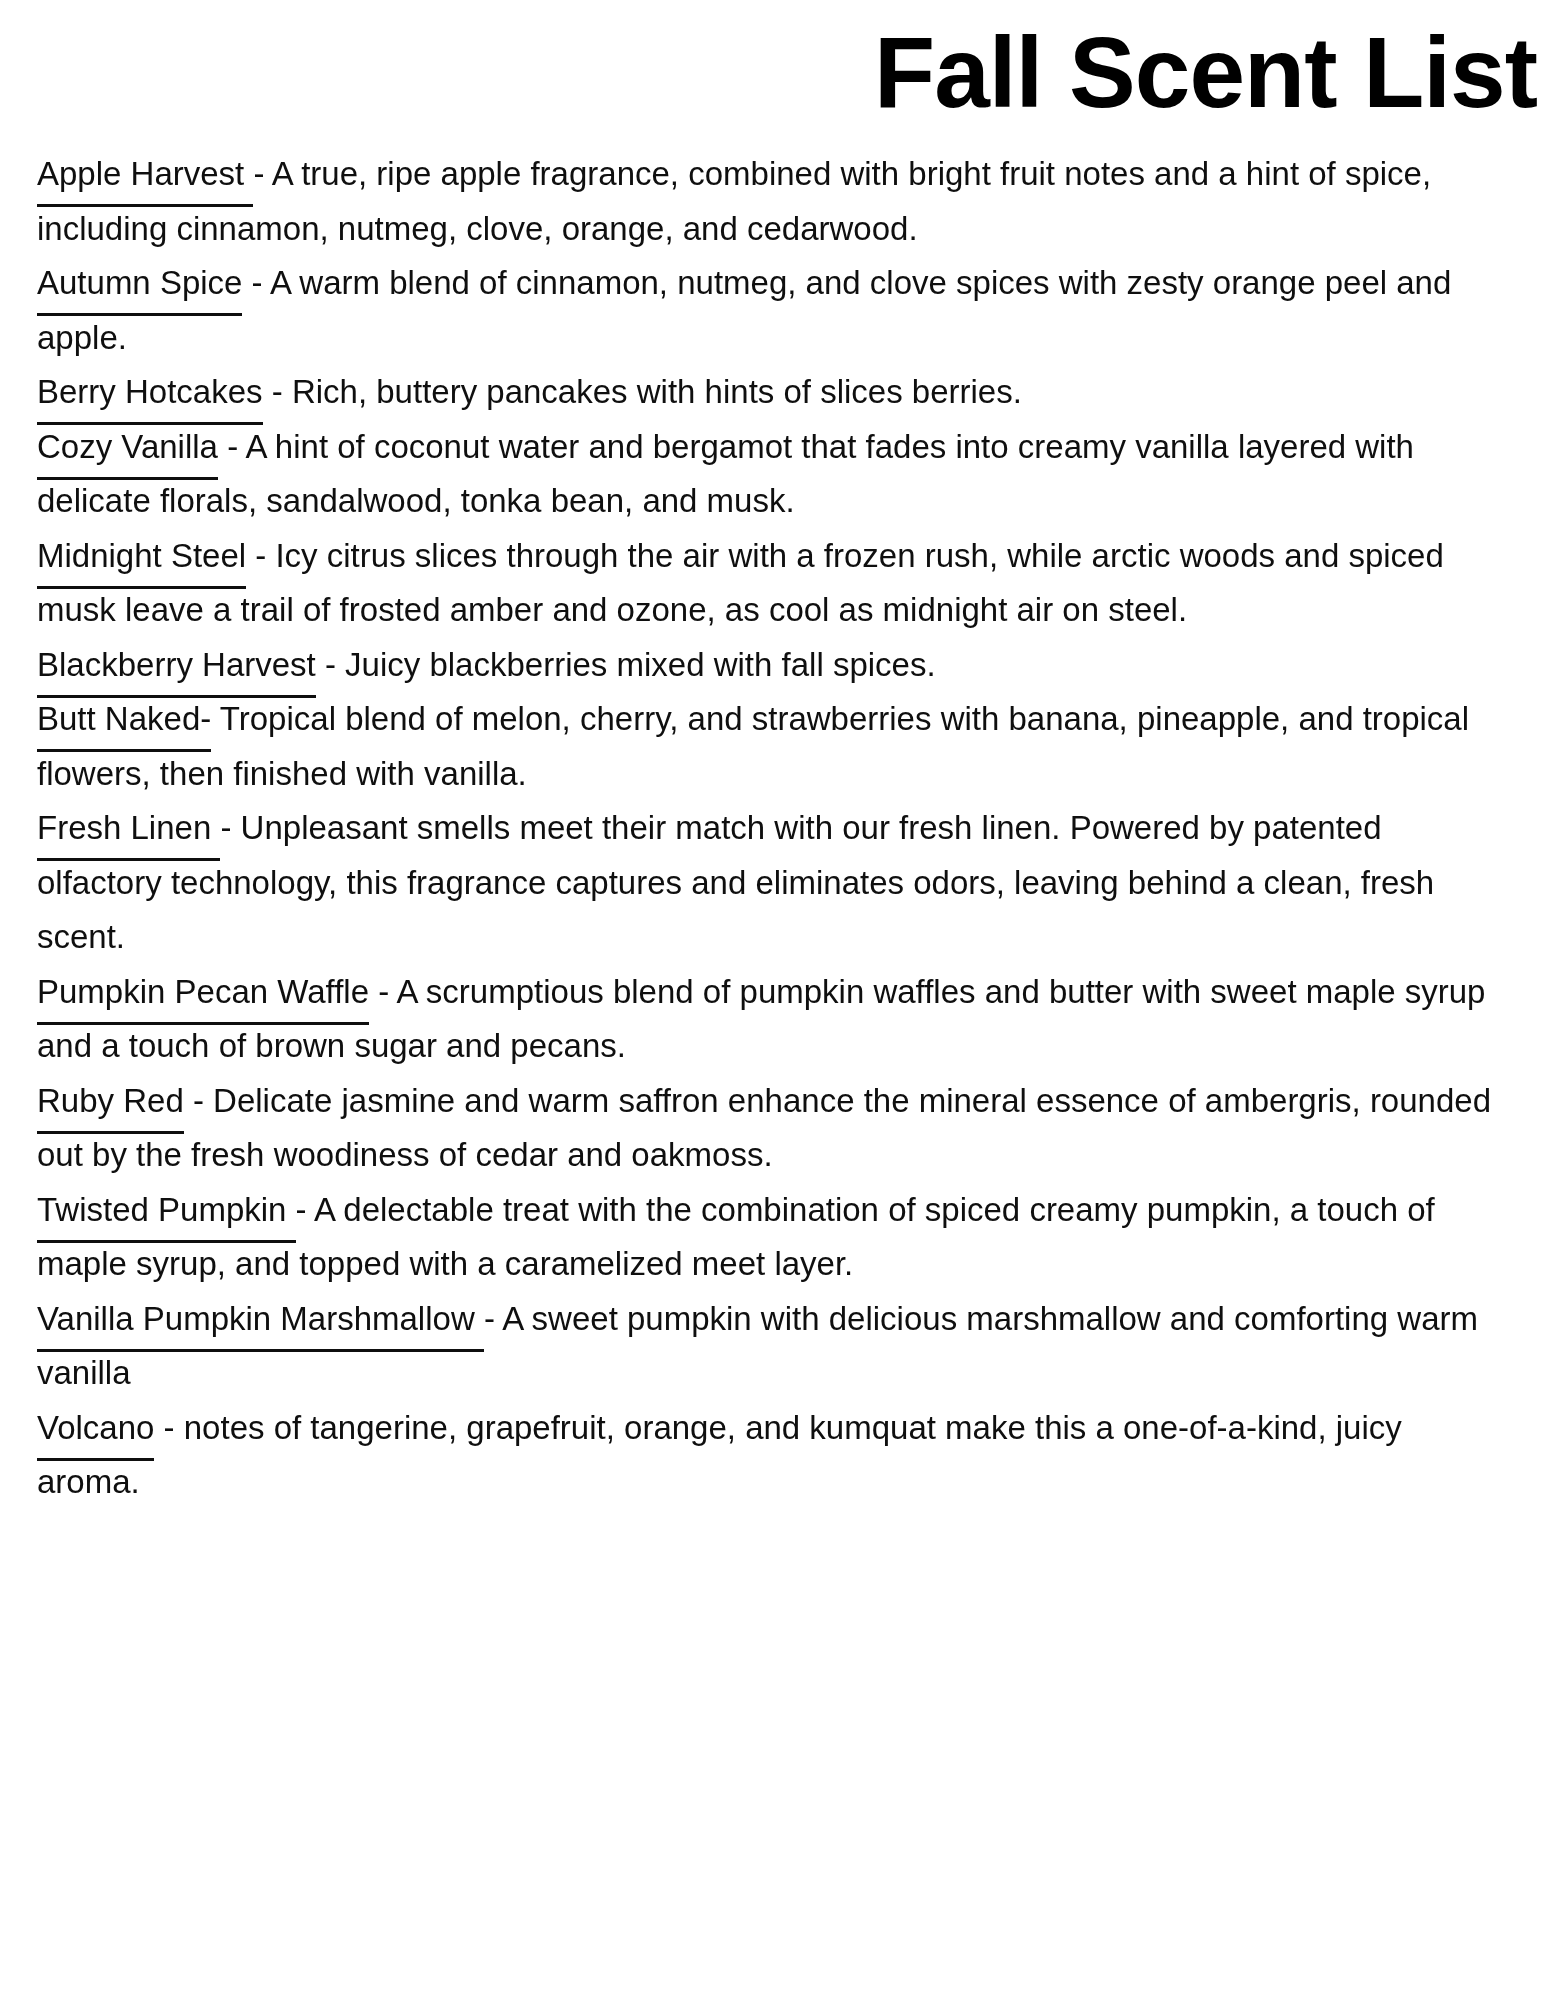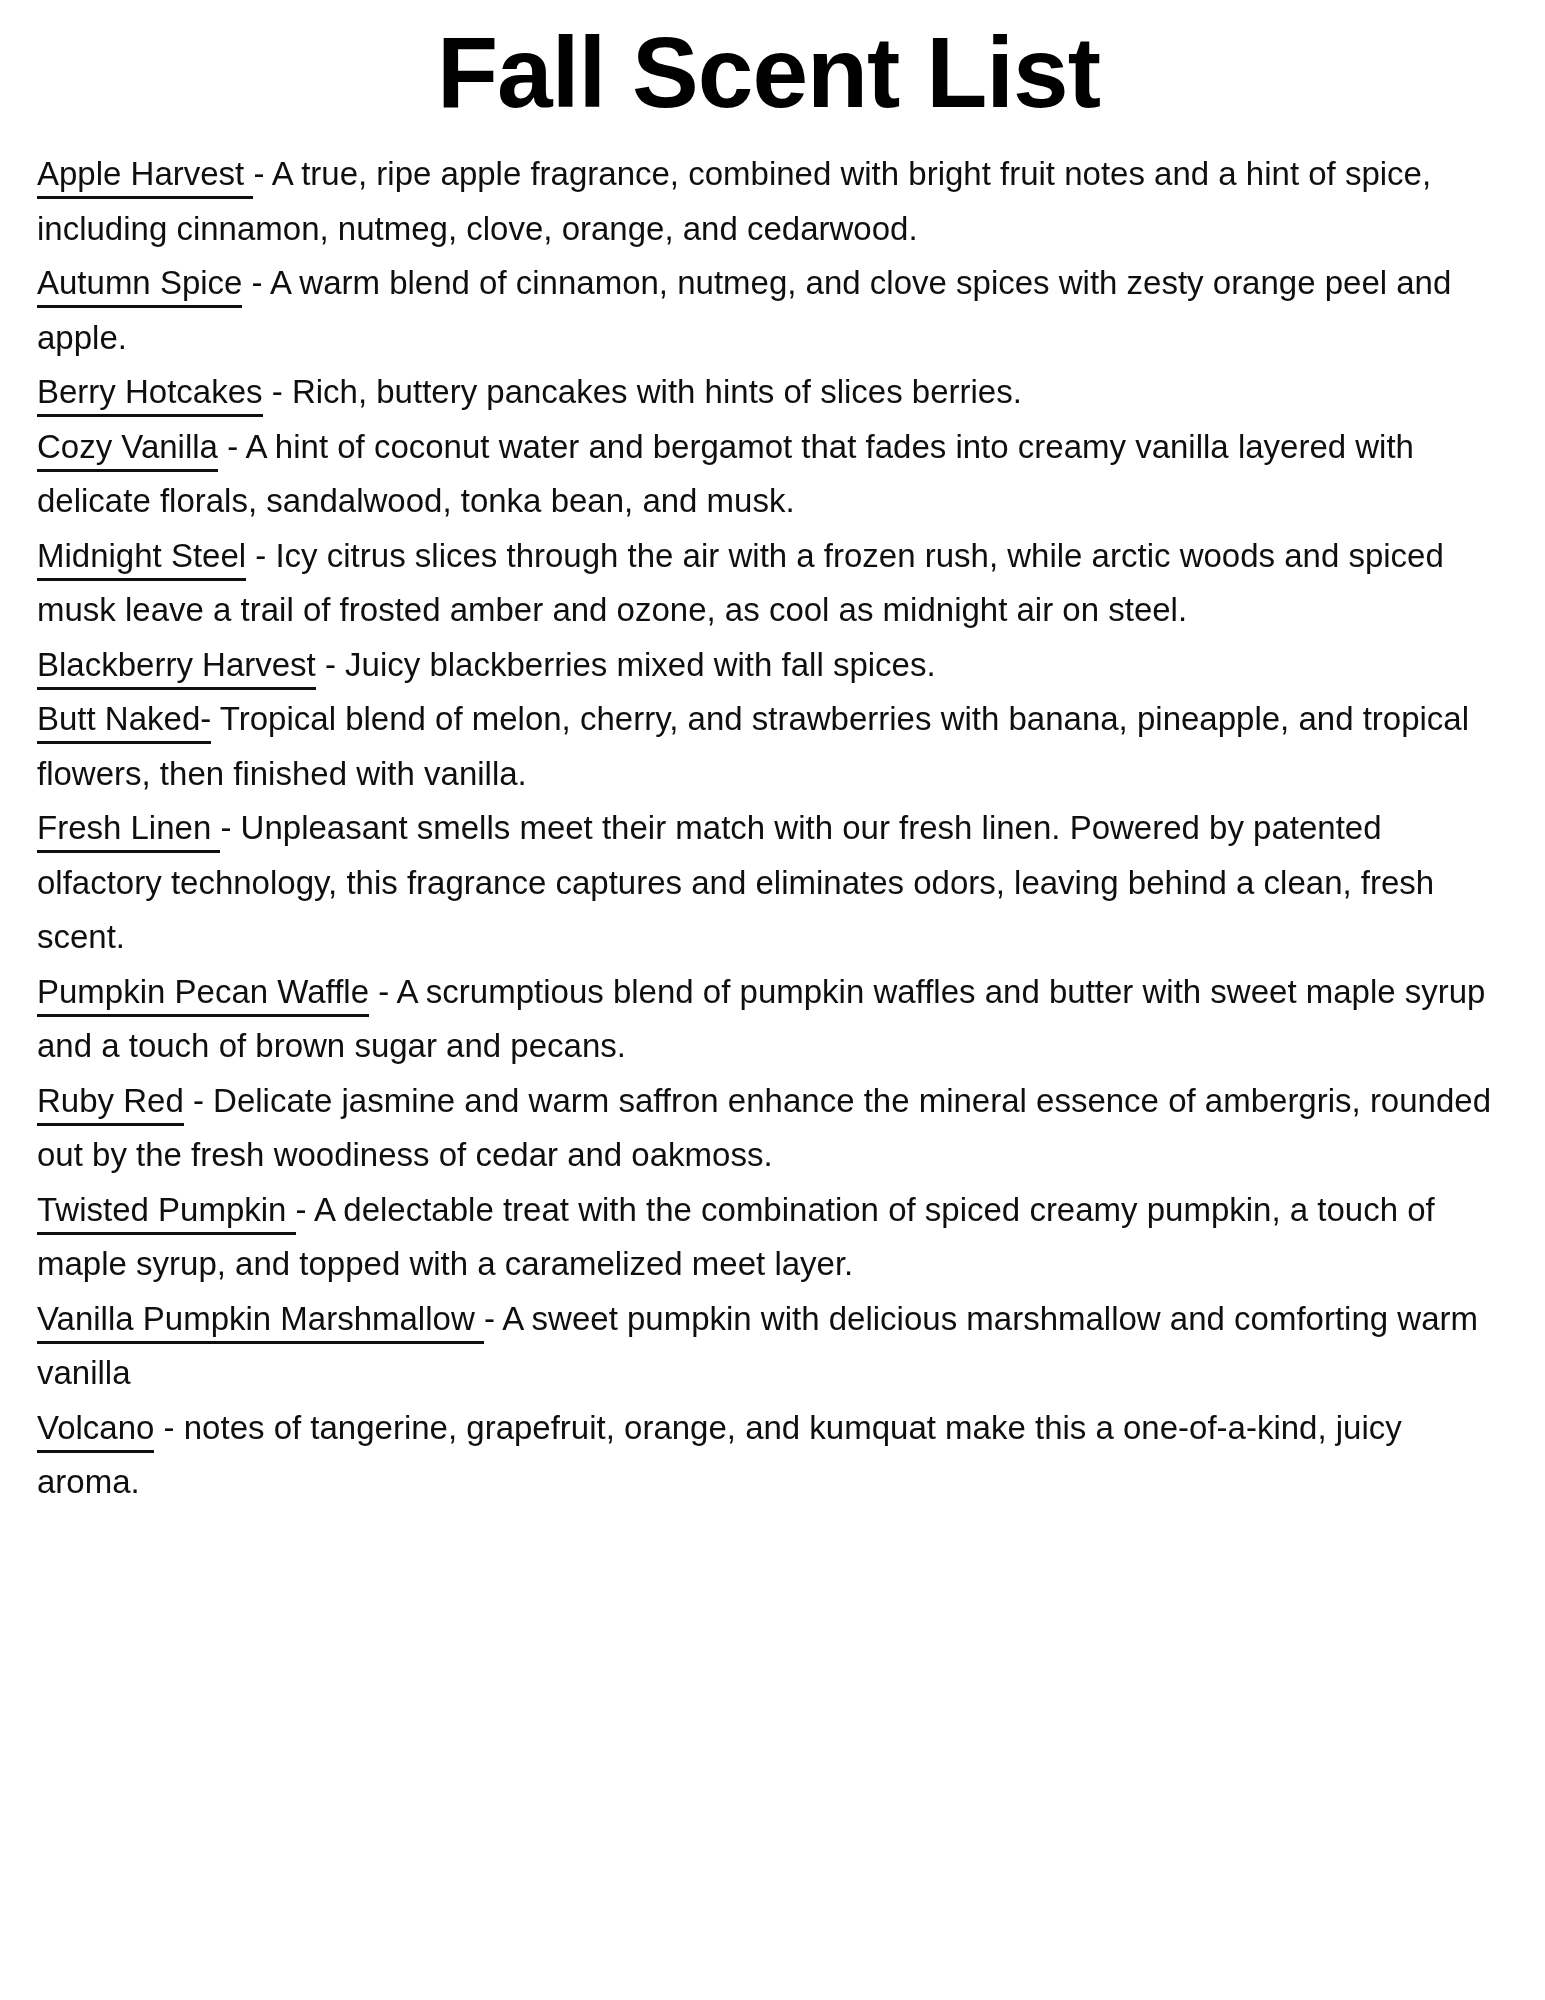--- a/index.html
+++ b/index.html
@@ -20,39 +20,39 @@
     box-sizing: border-box;
     background: #ffffff;
   }
   h1.page-title {
     margin: 22px 8px 0 0;
     padding: 0;
     font-size: 100px;
     line-height: 1.0;
     font-weight: bold;
     letter-spacing: -1px;
-    text-align: center;
+    text-align: right;
     color: #000000;
   }
   .scent-list {
     margin: 25px 36px 0 37px;
     padding: 0;
   }
   p.entry {
     margin: 0;
     padding: 0;
     font-size: 33px;
     line-height: 54.5px;
     text-align: left;
     color: #0f0f0f;
   }
   .scent-name {
     white-space: pre-wrap;
     border-bottom: 3px solid currentColor;
-    padding-bottom: 4px;
+    padding-bottom: 12px;
   }
 </style>
 </head>
 <body>
 
 <main class="page">
   <h1 class="page-title">Fall Scent List</h1>
   <section class="scent-list">
       <p class="entry"><span class="scent-name">Apple Harvest </span><span class="scent-sep">- </span><span class="scent-desc">A true, ripe apple fragrance, combined with bright fruit notes and a hint of spice, including cinnamon, nutmeg, clove, orange, and cedarwood.</span></p>
       <p class="entry"><span class="scent-name">Autumn Spice</span><span class="scent-sep"> - </span><span class="scent-desc">A warm blend of cinnamon, nutmeg, and clove spices with zesty orange peel and apple.</span></p>

